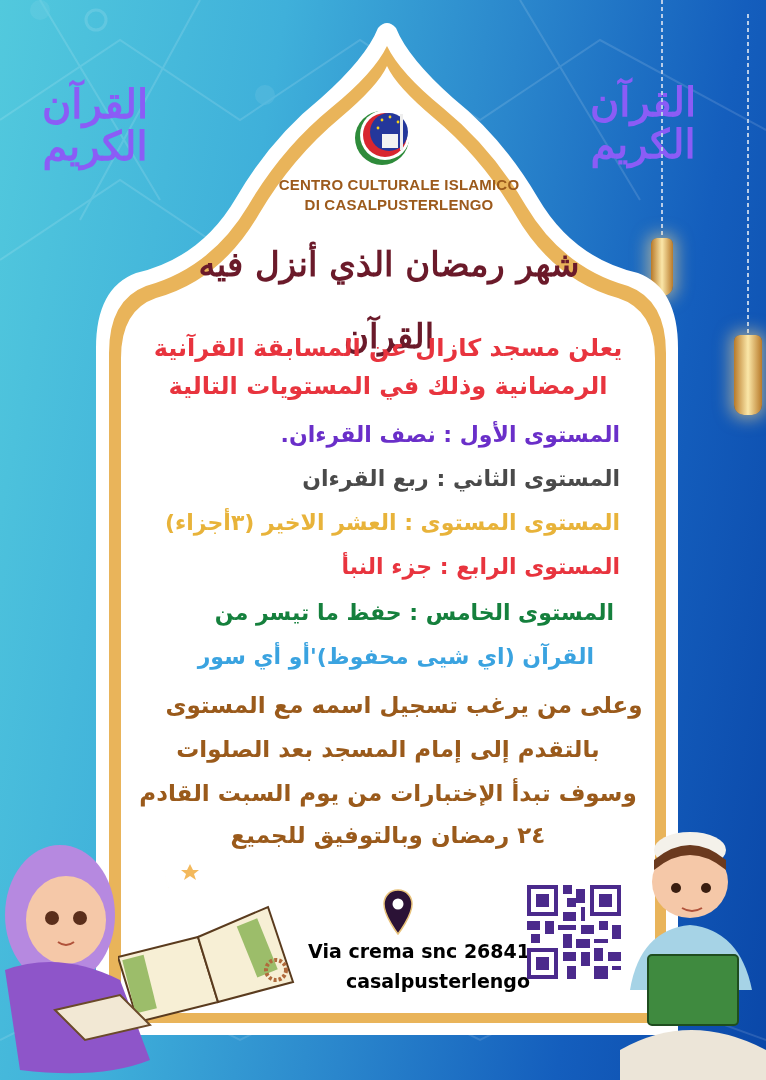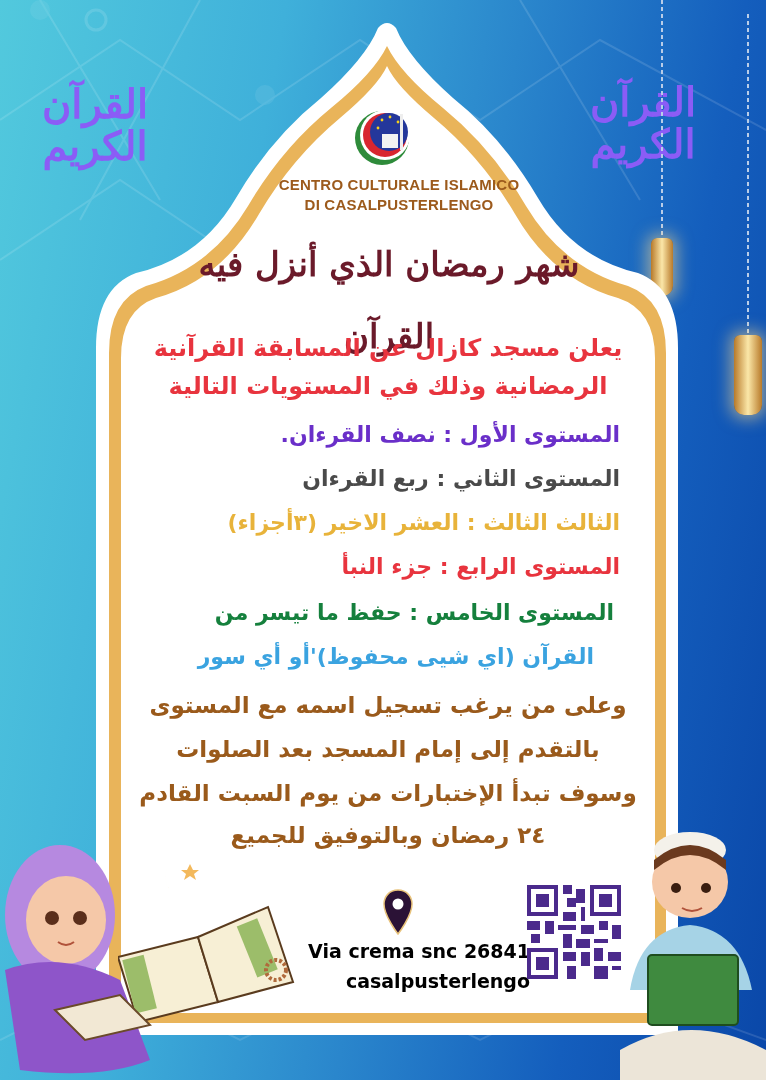--- a/index.html
+++ b/index.html
@@ -79,26 +79,26 @@
 
 <div class="org org1">CENTRO CULTURALE ISLAMICO</div>
 <div class="org org2">DI CASALPUSTERLENGO</div>
 <div class="calli">شهر رمضان الذي أنزل فيه القرآن</div>
 
 <div class="ar intro" style="top:334px;">يعلن مسجد كازال عن المسابقة القرآنية</div>
 <div class="ar intro" style="top:372px;">الرمضانية وذلك في المستويات التالية</div>
 
 <div class="ar lvl" style="top:422px;color:#6a2fc9;">المستوى الأول : نصف القرءان.</div>
 <div class="ar lvl" style="top:466px;color:#4a4a4a;">المستوى الثاني :   ربع القرءان</div>
-<div class="ar lvl" style="top:510px;color:#e8b33a;">الثالث الثالث : العشر الاخير (٣أجزاء)</div>
+<div class="ar lvl" style="top:510px;color:#e8b33a;">المستوى المستوى : العشر الاخير (٣أجزاء)</div>
 <div class="ar lvl" style="top:554px;color:#e8343e;">المستوى الرابع : جزء النبأ</div>
 <div class="ar lvl" style="top:600px;right:152px;color:#15803d;">المستوى الخامس  : حفظ ما تيسر من</div>
 <div class="ar lvl" style="top:644px;right:172px;color:#3aa3e0;">القرآن  (اي شيى محفوظ)'أو أي سور</div>
 
-<div class="ar reg" style="top:692px;">وعلى من يرغب تسجيل اسمه مع المستوى</div>
+<div class="ar reg" style="top:692px;padding-left:16px;">وعلى من يرغب تسجيل اسمه مع المستوى</div>
 <div class="ar reg" style="top:736px;">بالتقدم إلى إمام المسجد بعد الصلوات</div>
 <div class="ar reg" style="top:780px;">وسوف تبدأ الإختبارات  من يوم السبت القادم</div>
 <div class="ar reg" style="top:822px;">٢٤ رمضان وبالتوفيق للجميع</div>
 
 <svg class="kid" style="left:118px;top:852px;" width="180" height="170" viewBox="0 0 180 170">
   <path d="M55 10 A18 18 0 1 0 75 40 A14 14 0 1 1 55 10Z" fill="#f3b95c"></path>
   <polygon points="72,12 75,18 81,18 76,22 78,28 72,24 66,28 68,22 63,18 69,18" fill="#f3b95c"></polygon>
   <path d="M0 105 L80 85 L100 150 L20 170 Z" fill="#f7efd5" stroke="#5a3b1e" stroke-width="2"></path>
   <path d="M80 85 L150 55 L175 130 L100 150 Z" fill="#f7efd5" stroke="#5a3b1e" stroke-width="2"></path>
   <rect x="10" y="105" width="22" height="55" fill="#9cbd6a" transform="rotate(-14 20 130)"></rect>

